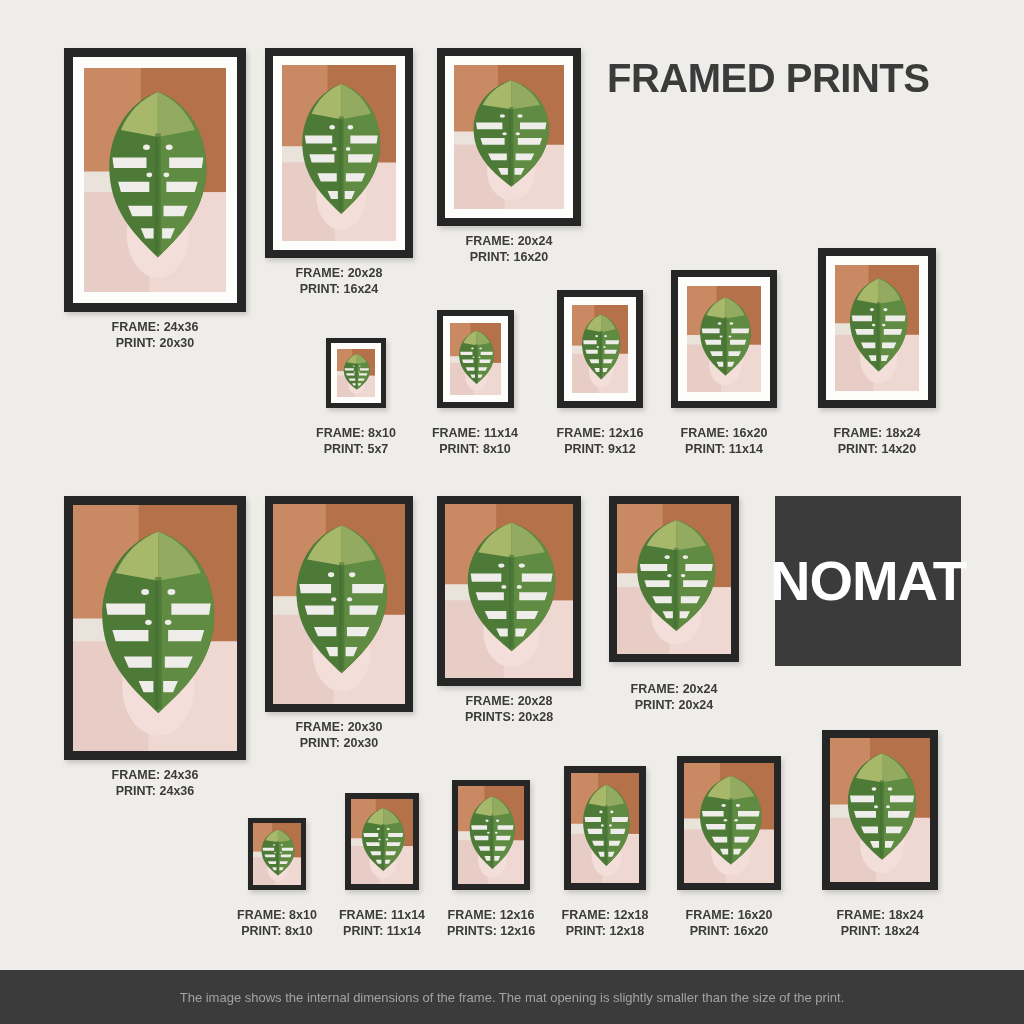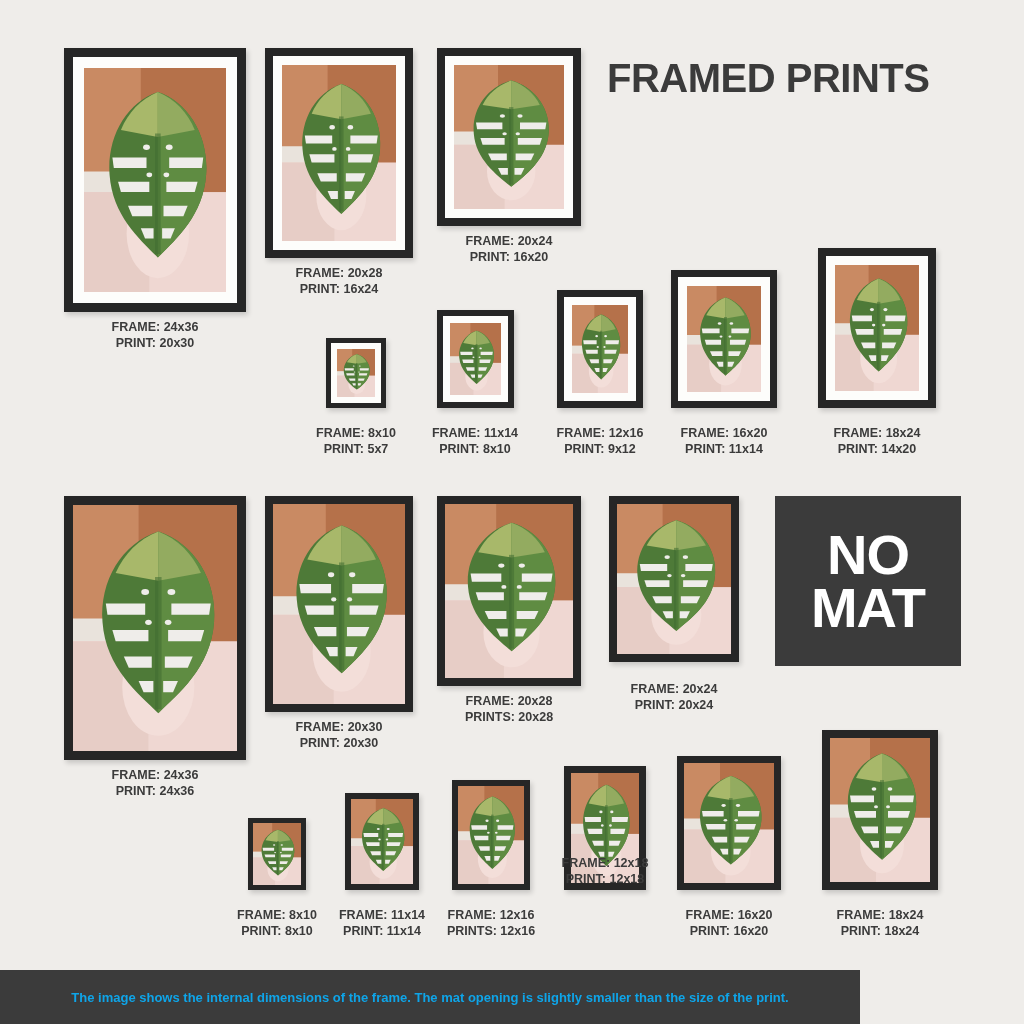--- a/index.html
+++ b/index.html
@@ -70,41 +70,41 @@
     line-height: 1.25;
     white-space: nowrap;
   }
   .caption .l2 { display: block; }
 
   
   #footer {
     position: absolute;
     left: 0;
     bottom: 0;
-    width: 860px;
+    width: 1024px;
     height: 54px;
     background: #3b3b3b;
-    color: #0ea5e9;
+    color: #a3a3a3;
     display: flex;
     align-items: center;
     justify-content: center;
     font-size: 13px;
-    font-weight: bold;
+    font-weight: normal;
     text-align: center;
   }
 </style>
 </head>
 <body>
 
 <div id="stage">
 
   <div class="head-plain" style="left:607px; top:56px; font-size:40px;">FRAMED PRINTS</div>
 
 
-  <div class="head-box" style="left:775px; top:496px; width:186px; height:170px; font-size:56px; flex-direction:column;">
+  <div class="head-box" style="left:775px; top:496px; width:186px; height:170px; font-size:56px; ">
     <span>NO</span>
     <span>MAT</span>
   </div>
 
   <div class="frame" style="left:64px; top:48px; width:182px; height:264px;">
     <div class="mat" style="left:9px; top:9px; right:9px; bottom:9px;">
       <div class="art" style="left:11px; top:11px; right:11px; bottom:11px;">
           <svg xmlns="http://www.w3.org/2000/svg" viewBox="0 0 100 130" preserveAspectRatio="none" style="display: block;">
   <rect x="0" y="0" width="100" height="130" fill="#e9e3dc"></rect>
   <path d="M38 0 H100 V78 H38 Z" fill="#b5714a"></path>
@@ -682,21 +682,21 @@
     <path d="M64 93 L55 93 L55 99 L61 99 Z" fill="#efedea"></path>
     <path d="M50 38 L54 38 L54 108 L50 108 Z" fill="#3f6b32" opacity="0.55"></path>
     <ellipse cx="44" cy="46" rx="2.4" ry="1.6" fill="#efedea"></ellipse>
     <ellipse cx="60" cy="46" rx="2.4" ry="1.6" fill="#efedea"></ellipse>
     <ellipse cx="46" cy="62" rx="2" ry="1.4" fill="#efedea"></ellipse>
     <ellipse cx="58" cy="62" rx="2" ry="1.4" fill="#efedea"></ellipse>
   </g>
 </svg>
       </div>
   </div>
-  <div class="caption" style="left:555px; top:856px; width:100px;">
+  <div class="caption" style="left:555px; top:908px; width:100px;">
     <span>FRAME: 12x18</span>
     <span class="l2">PRINT: 12x18</span>
   </div>
 
   <div class="frame" style="left:677px; top:756px; width:104px; height:134px;">
     <div class="art" style="left:7px; top:7px; right:7px; bottom:7px;">
         <svg xmlns="http://www.w3.org/2000/svg" viewBox="0 0 100 130" preserveAspectRatio="none" style="display: block;">
   <rect x="0" y="0" width="100" height="130" fill="#e9e3dc"></rect>
   <path d="M38 0 H100 V78 H38 Z" fill="#b5714a"></path>
   <path d="M0 0 H40 V60 H0 Z" fill="#c98a63"></path>

